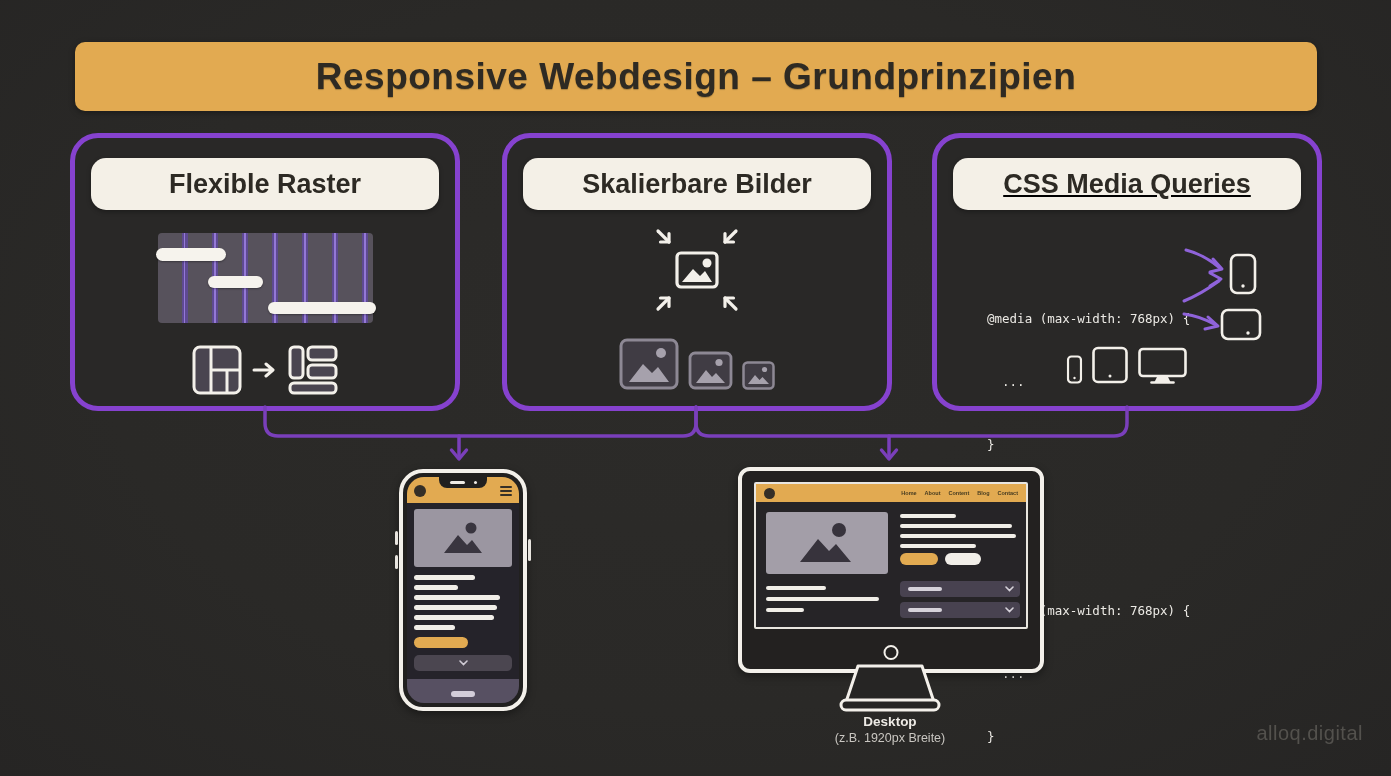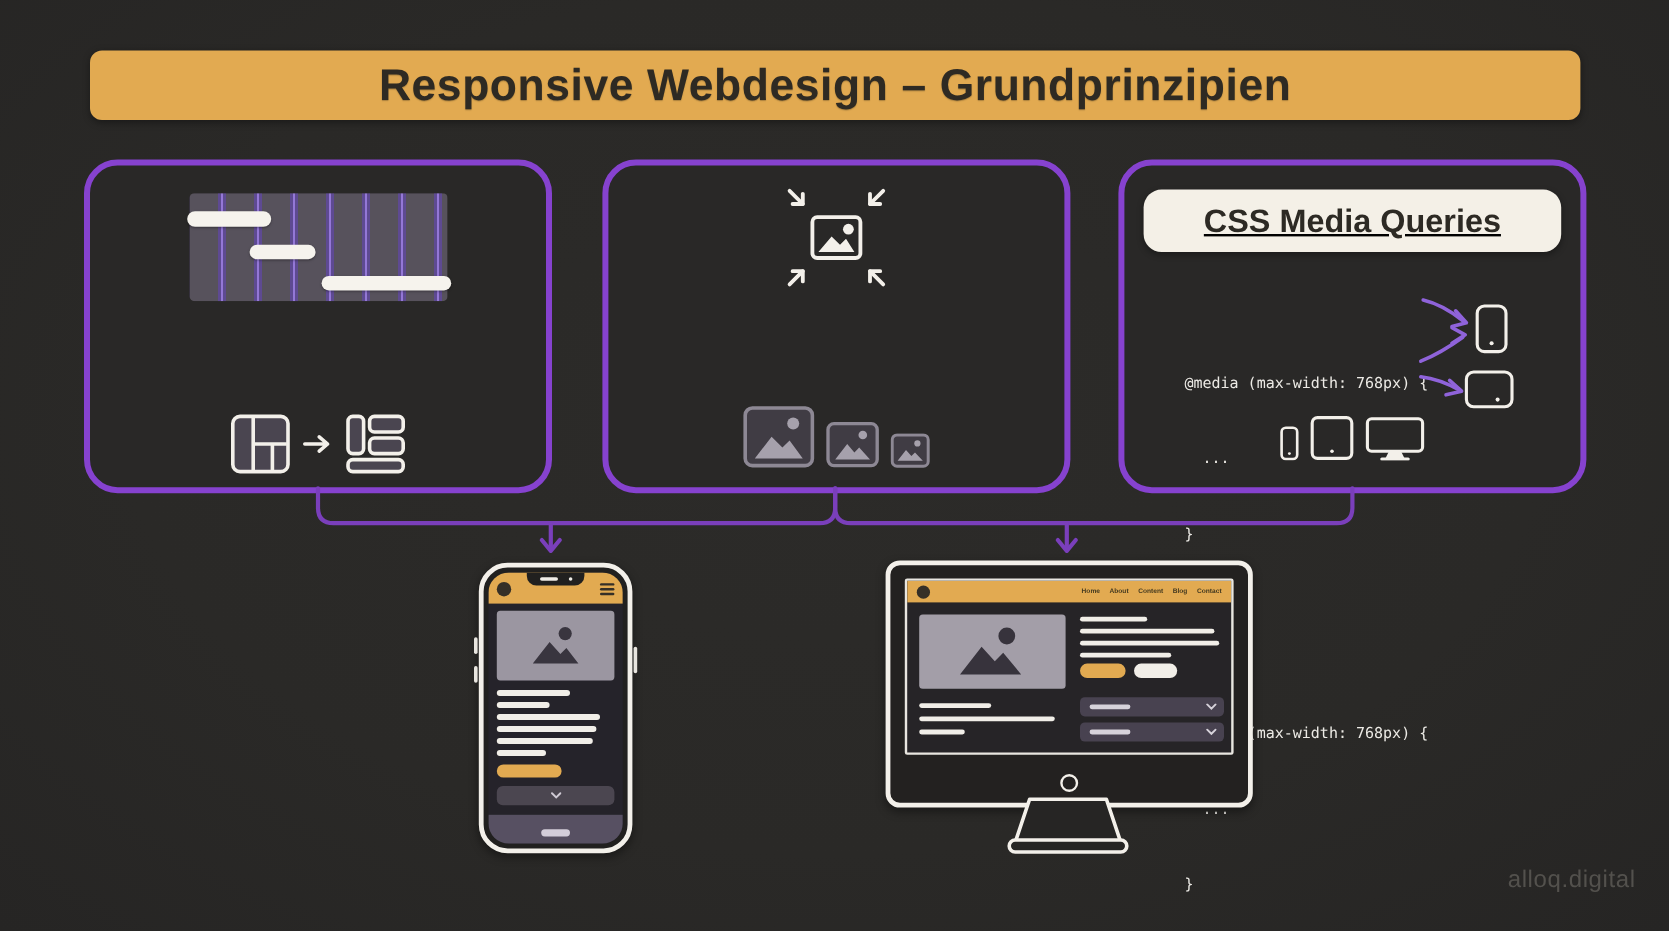--- a/index.html
+++ b/index.html
@@ -3,21 +3,21 @@
 <meta charset="utf-8">
 <style>
   html,body{margin:0;padding:0;background:#1f1e1d;}
   .stage{
     position:relative;width:1391px;height:776px;overflow:hidden;
     background:radial-gradient(ellipse at 50% 45%, #2c2b29 0%, #2a2927 60%, #262524 100%);
     font-family:"Liberation Sans", sans-serif;
   }
   
   .banner{
-    position:absolute;left:75px;top:42px;width:1242px;height:58px;
+    position:absolute;left:75px;top:42px;width:1242px;height:69px;
     background:#e2aa51;border-radius:10px;
     display:flex;align-items:center;justify-content:center;
     box-shadow:0 2px 6px rgba(0,0,0,.35);
   }
   .banner span{
     font-size:37px;font-weight:800;color:#2e2a23;letter-spacing:.5px;
     text-shadow:0 1px 1px rgba(0,0,0,.25);
   }
   
   .card{
@@ -158,20 +158,23 @@
 </head>
 <body>
 
 <div class="stage">
 
   <div class="banner">
     <span>Responsive Webdesign – Grundprinzipien</span>
   </div>
 
   <section class="card card1">
+    <div class="pill">
+      <span>Flexible Raster</span>
+    </div>
     <div class="grid-illu">
       <div class="gbar gbar1"></div>
       <div class="gbar gbar2"></div>
       <div class="gbar gbar3"></div>
     </div>
     <div class="layout-row">
       <svg width="50" height="50" viewBox="0 0 50 50">
         <rect x="2" y="2" width="46" height="46" rx="6" fill="#4a4550" stroke="#f3f0ea" stroke-width="3"></rect>
         <line x1="19" y1="3" x2="19" y2="47" stroke="#f3f0ea" stroke-width="3"></line>
         <line x1="19" y1="25" x2="47" y2="25" stroke="#f3f0ea" stroke-width="3"></line>
@@ -183,20 +186,23 @@
       <svg width="50" height="50" viewBox="0 0 50 50">
         <rect x="2" y="2" width="13" height="31" rx="4" fill="#4a4550" stroke="#f3f0ea" stroke-width="3"></rect>
         <rect x="20" y="2" width="28" height="13" rx="4" fill="#4a4550" stroke="#f3f0ea" stroke-width="3"></rect>
         <rect x="20" y="20" width="28" height="13" rx="4" fill="#4a4550" stroke="#f3f0ea" stroke-width="3"></rect>
         <rect x="2" y="38" width="46" height="10" rx="4" fill="#4a4550" stroke="#f3f0ea" stroke-width="3"></rect>
       </svg>
     </div>
   </section>
 
   <section class="card card2">
+    <div class="pill">
+      <span>Skalierbare Bilder</span>
+    </div>
     <div class="shrink-wrap">
       <svg width="92" height="92" viewBox="0 0 92 92">
         <g stroke="#f3f0ea" stroke-width="3.2" stroke-linecap="round" stroke-linejoin="round" fill="none">
           <path d="M7 7 L18 18"></path>
             <path d="M18 9.5 V18 H9.5"></path>
           <path d="M85 7 L74 18"></path>
             <path d="M74 9.5 V18 H82.5"></path>
           <path d="M7 85 L18 74"></path>
             <path d="M9.5 74 H18 V82.5"></path>
           <path d="M85 85 L74 74"></path>
@@ -373,16 +379,20 @@
         </svg>
       </div>
     </div>
     <div class="m-circle"></div>
   </div>
   <svg class="stand" width="1391" height="776" viewBox="0 0 1391 776">
     <path d="M858 666 H922 L934 702 H846 Z" fill="#262524" stroke="#f3f0ea" stroke-width="3" stroke-linejoin="round"></path>
     <rect x="841" y="700" width="98" height="10" rx="5" fill="#262524" stroke="#f3f0ea" stroke-width="3"></rect>
   </svg>
 
+  <div class="devlabel lab-desktop">
+    <div class="name">Desktop</div>
+    <div class="detail">(z.B. 1920px Breite)</div>
+  </div>
 
   <div class="watermark">alloq.digital</div>
 
 </div>
 
 </body></html>

